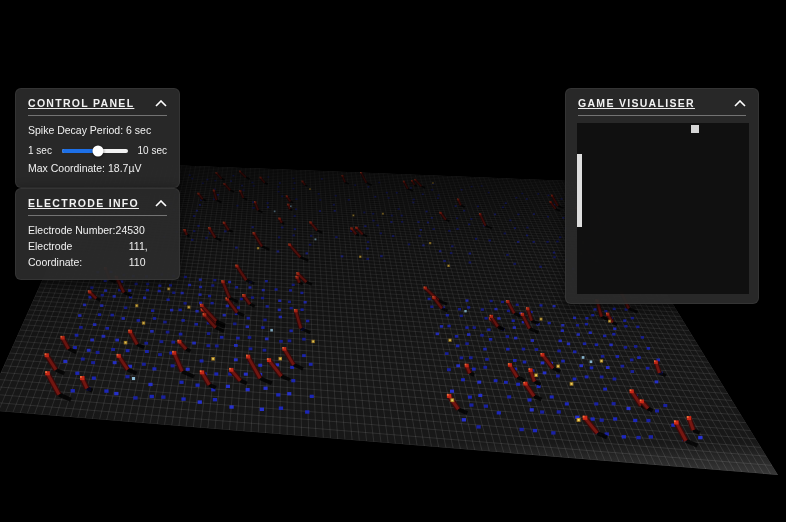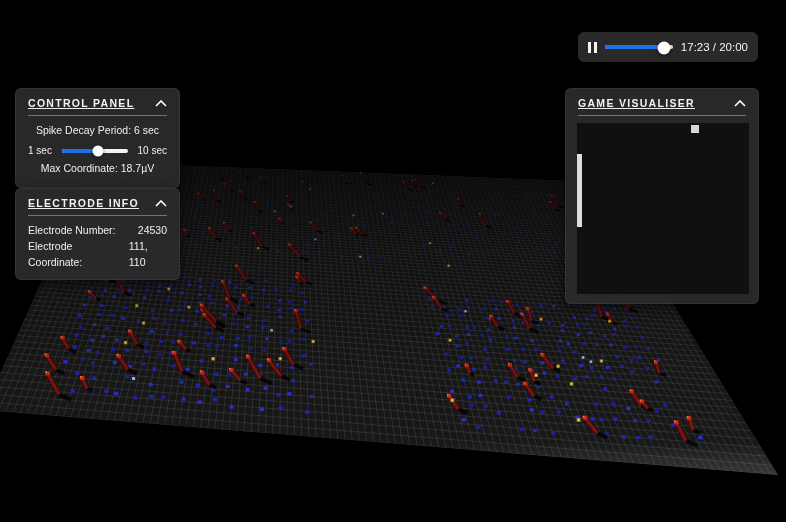--- a/index.html
+++ b/index.html
@@ -8,32 +8,32 @@
   #scene{position:absolute;left:0;top:0;z-index:0;}
   .panel{position:absolute;z-index:2;background:rgba(43,43,43,0.94);border-radius:6px;
          box-shadow:0 3px 12px rgba(0,0,0,0.6);border:1px solid rgba(255,255,255,0.06);}
   .panel-header{display:flex;justify-content:space-between;align-items:center;padding:8px 12px 6px;text-decoration:underline;}
   .panel-title{font-size:10.5px;font-weight:bold;letter-spacing:1.3px;color:#f2f2f2;}
   .chev-btn{background:none;border:none;padding:0;margin:0;cursor:pointer;line-height:0;}
   .divider{height:1px;background:rgba(255,255,255,0.35);margin:0 12px;}
   
   #control-panel{left:15px;top:88px;width:163px;}
   .ctl-content{padding:6px 12px 10px;}
-  .ctl-label{font-size:10.5px;color:#f0f0f0;margin:2px 0 3px;text-align:center;}
+  .ctl-label{font-size:10.5px;color:#f0f0f0;margin:2px 0 3px;}
   .slider-row{display:flex;align-items:center;gap:10px;font-size:10px;color:#f0f0f0;margin:8px 0 5px;}
   .slider-row .endlab{white-space:nowrap;}
   .slider{position:relative;height:13px;flex:1;cursor:pointer;}
   .slider .track{position:absolute;left:0;right:0;top:5px;height:4px;border-radius:2px;background:#f2f2f2;}
   .slider .fill{position:absolute;left:0;top:5px;height:4px;border-radius:2px;background:var(--accent,#1d70e8);}
   .slider .thumb{position:absolute;top:7px;width:11px;height:11px;border-radius:50%;background:#fff;
                  transform:translate(-50%,-50%);box-shadow:0 1px 3px rgba(0,0,0,0.6);}
   
   #electrode-info{left:15px;top:188px;width:163px;}
   .info-content{padding:6px 12px 9px;}
-  .info-row{display:flex;justify-content:space-between;font-size:10.5px;line-height:16px;color:#f0f0f0;}
+  .info-row{display:flex;justify-content:flex-start;font-size:10.5px;line-height:16px;color:#f0f0f0;}
   
   #game-visualiser{left:565px;top:88px;width:192px;}
   #game-area{position:relative;margin:7px 9px 9px 11px;height:171px;background:rgba(12,12,12,0.84);}
   #paddle{position:absolute;background:#dedede;}
   #ball{position:absolute;background:#d6d6d6;}
   
   #playbar{position:absolute;z-index:2;left:578px;top:32px;width:180px;height:30px;border-radius:6px;
            background:rgba(43,43,43,0.95);box-shadow:0 3px 10px rgba(0,0,0,0.6);
            display:flex;align-items:center;padding:0 10px;gap:8px;box-sizing:border-box;}
   #pause-btn{display:flex;gap:3px;background:none;border:none;padding:0;cursor:pointer;}
@@ -1063,32 +1063,20 @@
           <rect x="577.6" y="419.0" width="2.0" height="2.0" fill="#ffe66e"></rect>
           <rect x="589.6" y="360.4" width="2.7" height="2.7" fill="#a8e0ff" opacity="0.9"></rect>
           <rect x="581.7" y="356.1" width="2.7" height="2.7" fill="#a8e0ff" opacity="0.9"></rect>
           <rect x="464.3" y="310.0" width="2.4" height="2.4" fill="#a8e0ff" opacity="0.9"></rect>
         </g>
        <rect x="-20" y="150" width="820" height="340" fill="url(#gDark)"></rect>
        <rect x="-20" y="150" width="820" height="340" fill="url(#gLight)"></rect>
      </g>
     </svg>
 
-  <div id="playbar">
-    <button id="pause-btn">
-      <i></i>
-      <i></i>
-    </button>
-    <div class="slider">
-      <div class="track"></div>
-      <div class="fill" style="width: 87%;"></div>
-      <div class="thumb" style="left: 87%;"></div>
-    </div>
-    <span id="time-label">17:23 / 20:00</span>
-  </div>
 
   <div class="panel" id="control-panel">
     <div class="panel-header">
       <span class="panel-title">CONTROL PANEL</span>
       <button class="chev-btn">
         <svg width="12" height="7" viewBox="0 0 12 7">
           <polyline points="1,6 6,1 11,6" fill="none" stroke="#fff" stroke-width="1.6"></polyline>
         </svg>
       </button>
     </div>

